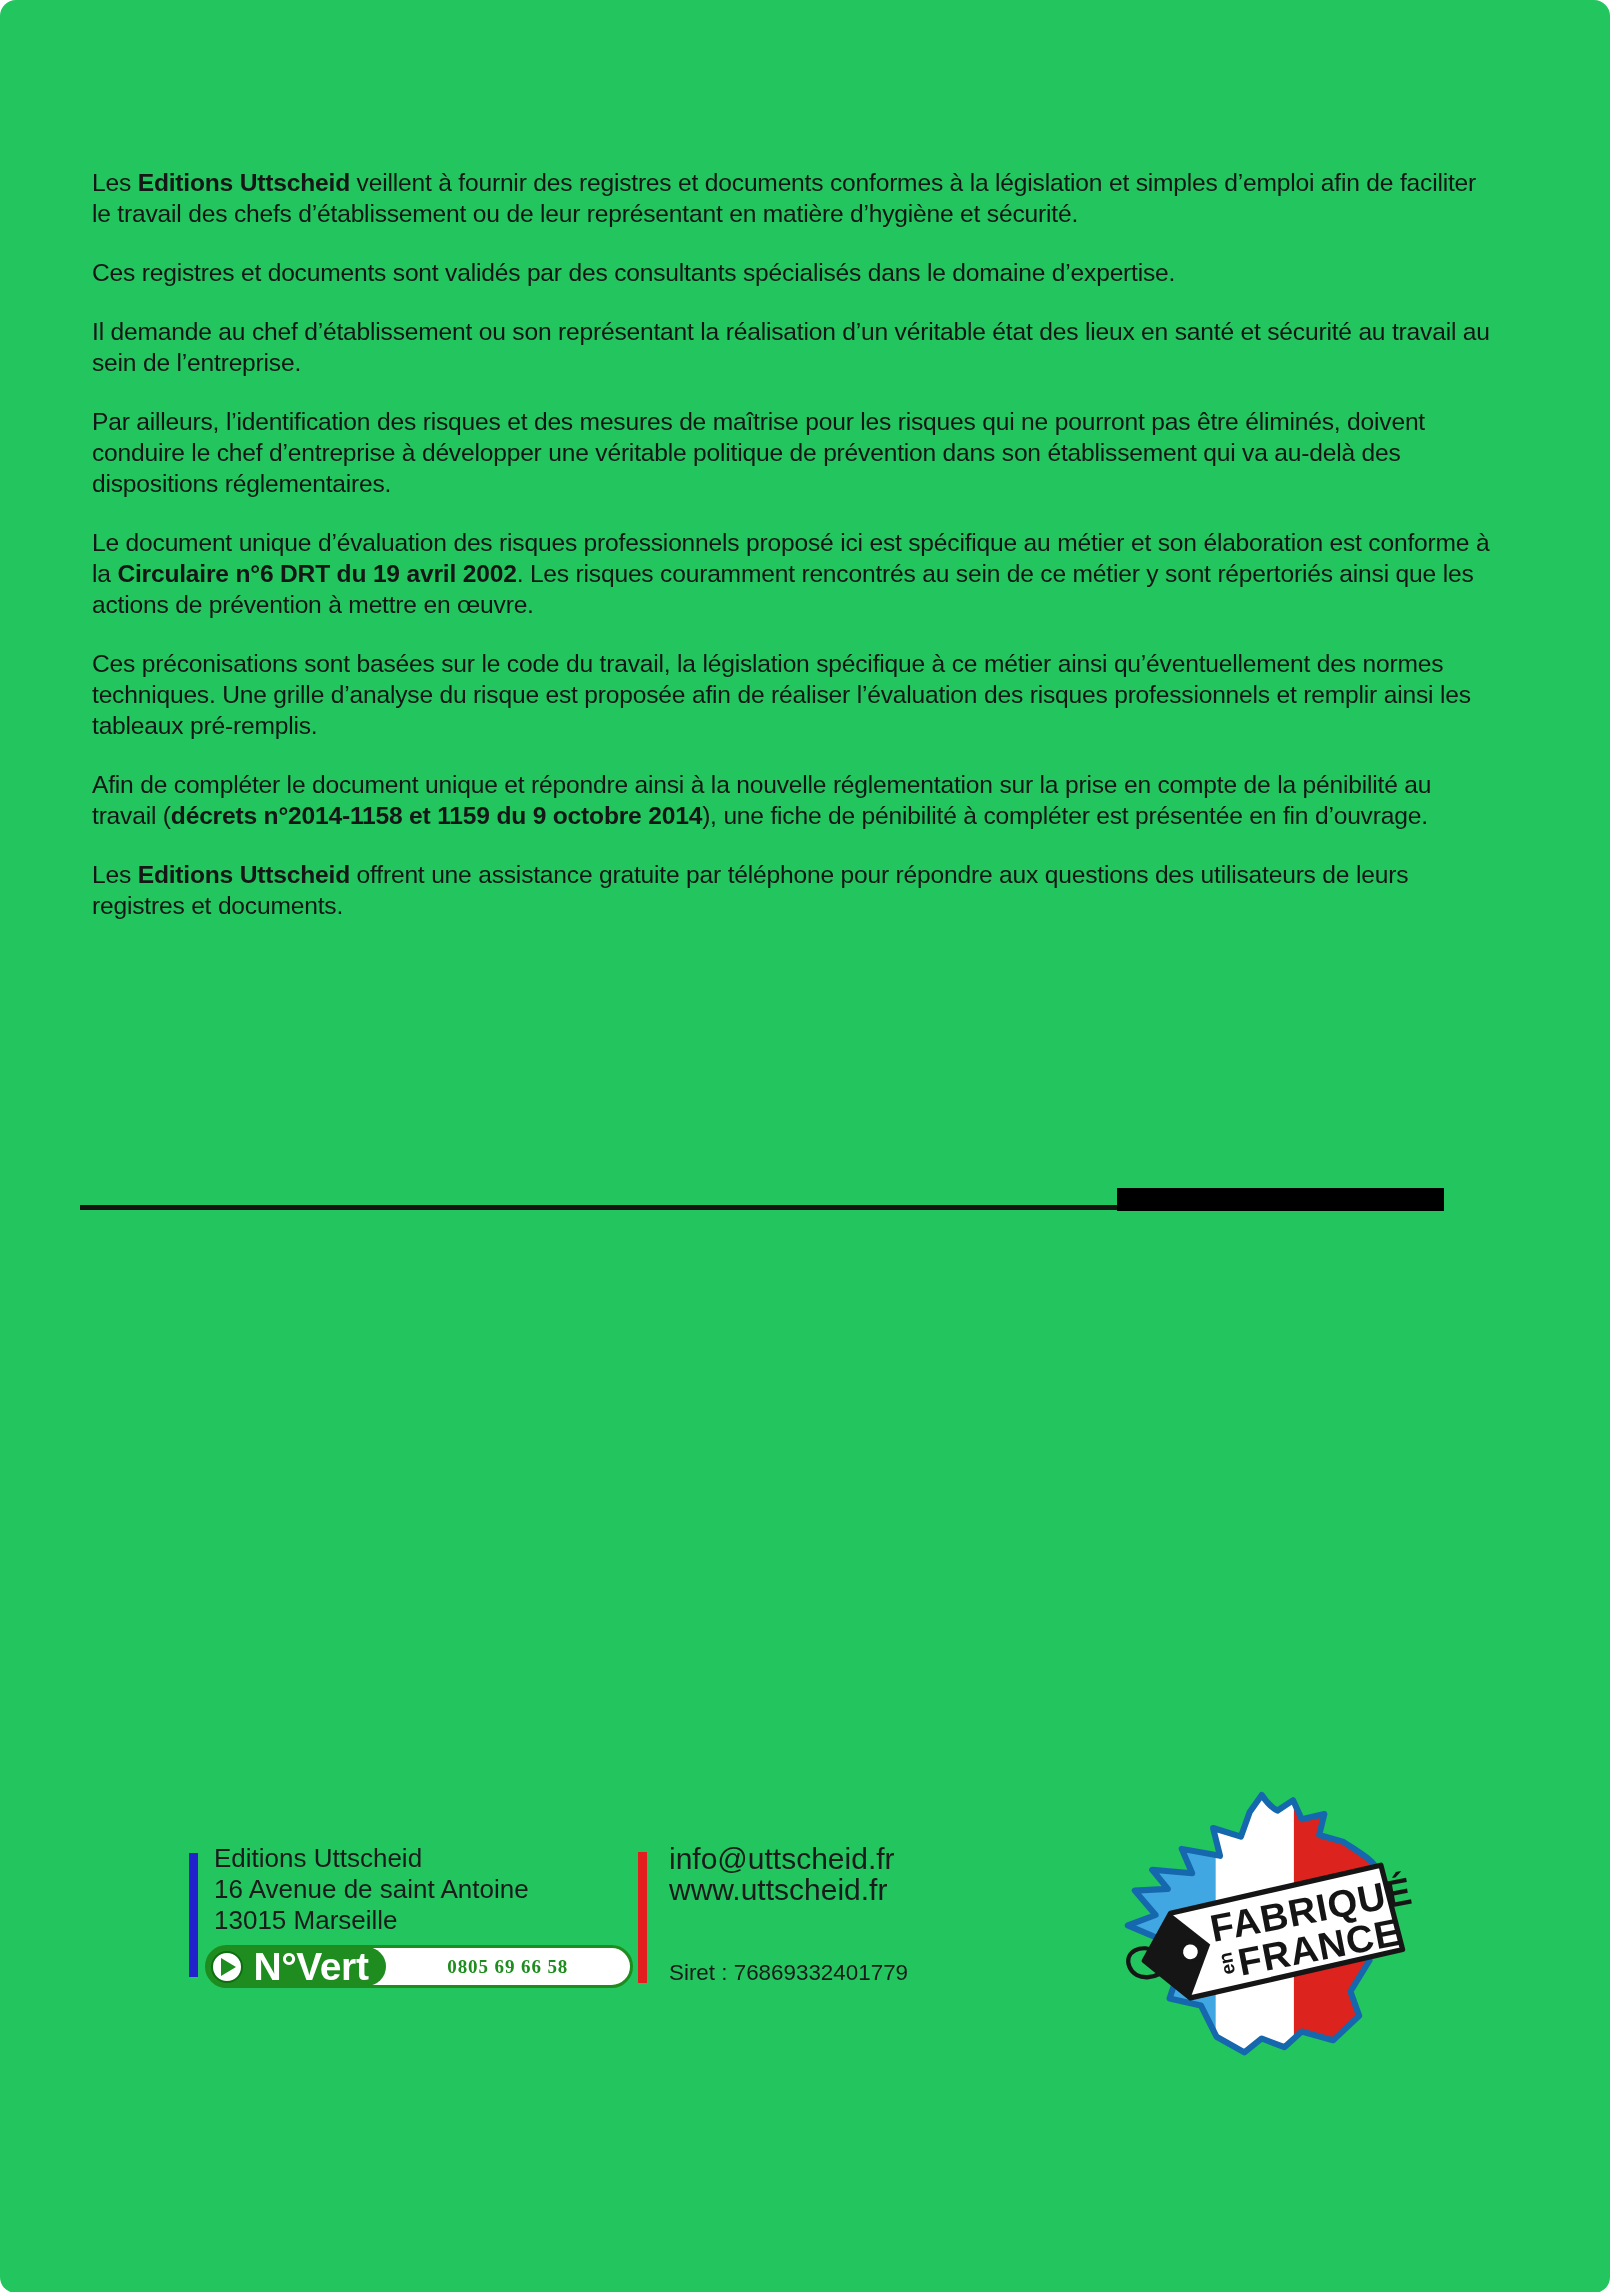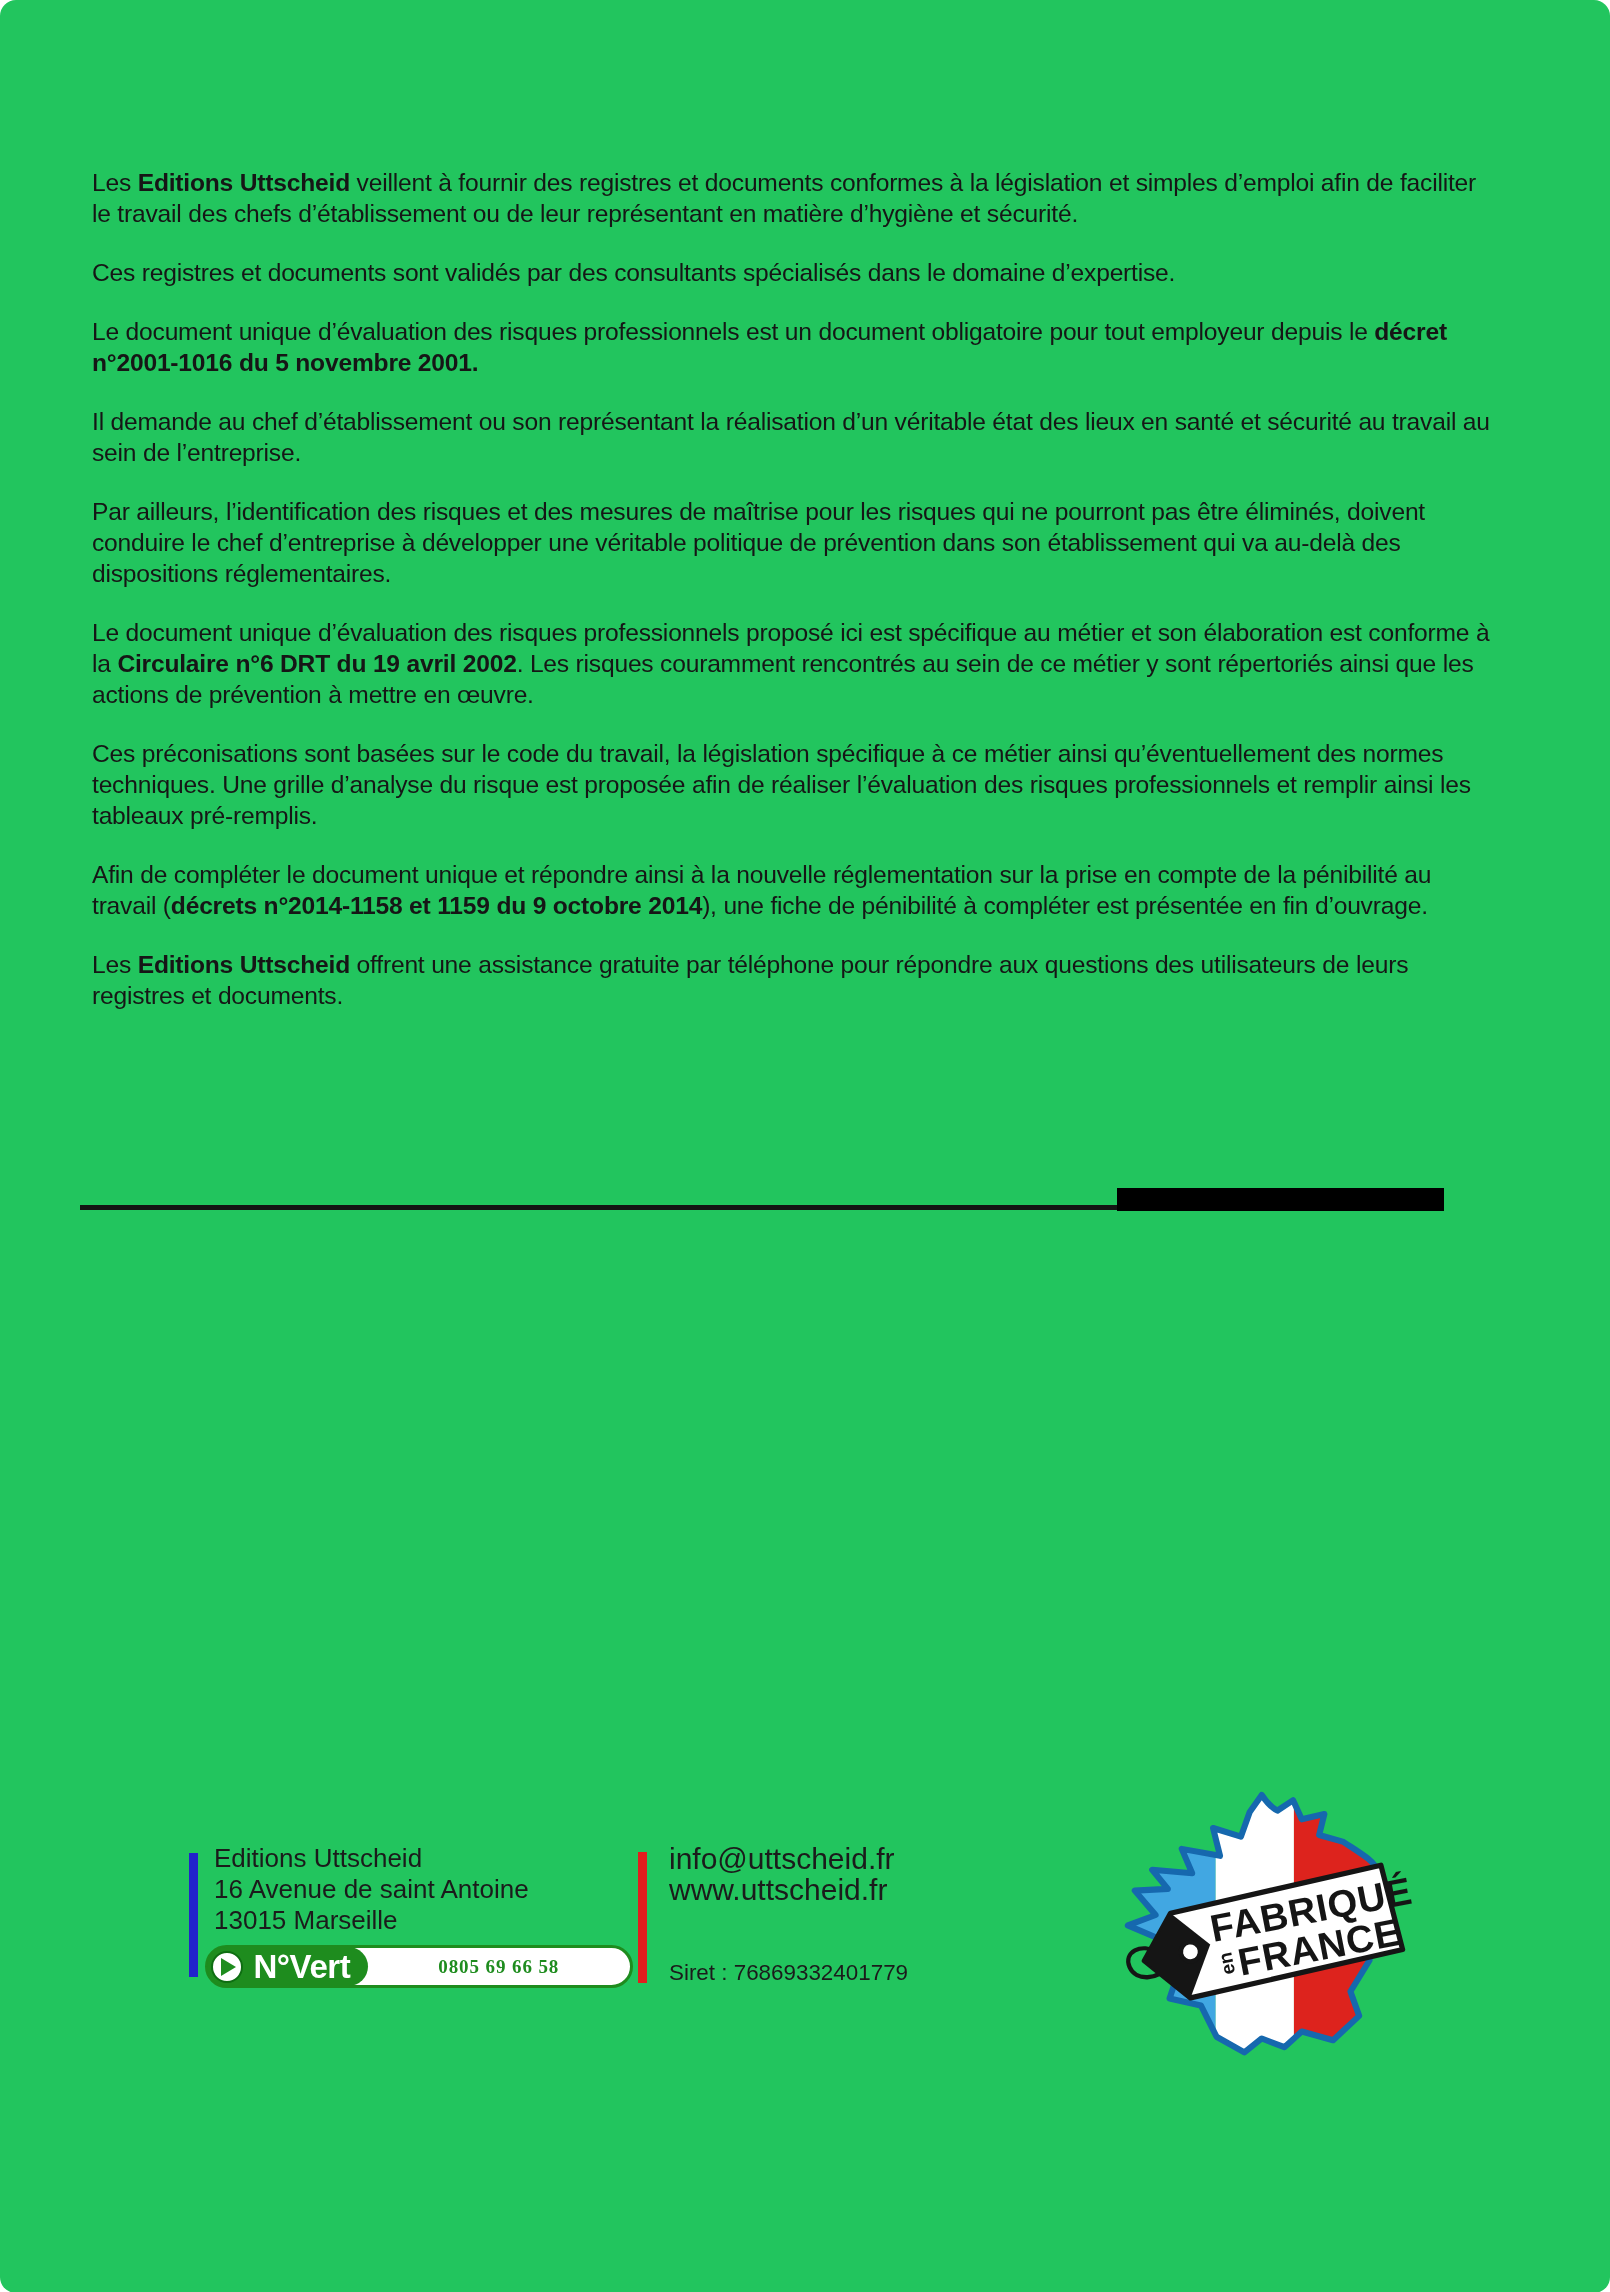--- a/index.html
+++ b/index.html
@@ -70,21 +70,21 @@
     margin-right:10.7px;
   }
   .nvert-tri {
     width:0; height:0;
     border-left:15px solid #1e8c1e;
     border-top:9px solid transparent;
     border-bottom:9px solid transparent;
     margin-left:4.5px;
   }
   .nvert-label {
-    color:#ffffff; font-weight:700; font-size:33px;
+    color:#ffffff; font-weight:700; font-size:39px;
     letter-spacing:-0.4px;
     white-space:nowrap;
   }
   .nvert-right {
     flex:1; display:flex; align-items:center; justify-content:center;
   }
   .nvert-number {
     font-family:"Liberation Serif", serif;
     font-weight:700; font-size:19px; color:#1e8c1e;
     letter-spacing:0.9px; white-space:nowrap;
@@ -97,21 +97,20 @@
   .logo svg { width:100%; height:100%; }
 </style>
 </head>
 <body>
 
 <div class="page">
 
   <div class="body-text">
       <p><span>Les </span><span class="b">Editions Uttscheid</span><span> veillent à fournir des registres et documents conformes à la législation et simples d’emploi afin de faciliter le travail des chefs d’établissement ou de leur représentant en matière d’hygiène et sécurité.</span></p>
       <p><span>Ces registres et documents sont validés par des consultants spécialisés dans le domaine d’expertise.</span></p>
-      <p><span>Le document unique d’évaluation des risques professionnels est un document obligatoire pour tout employeur depuis le </span><span class="b">décret n°2001-1016 du 5 novembre 2001.</span></p>
       <p><span>Il demande au chef d’établissement ou son représentant la réalisation d’un véritable état des lieux en santé et sécurité au travail au sein de l’entreprise.</span></p>
       <p><span>Par ailleurs, l’identification des risques et des mesures de maîtrise pour les risques qui ne pourront pas être éliminés, doivent conduire le chef d’entreprise à développer une véritable politique de prévention dans son établissement qui va au-delà des dispositions réglementaires.</span></p>
       <p><span>Le document unique d’évaluation des risques professionnels proposé ici est spécifique au métier et son élaboration est conforme à la </span><span class="b">Circulaire n°6 DRT du 19 avril 2002</span><span>. Les risques couramment rencontrés au sein de ce métier y sont répertoriés ainsi que les actions de prévention  à mettre en œuvre.</span></p>
       <p><span>Ces préconisations sont basées sur le code du travail, la législation spécifique à ce métier ainsi qu’éventuellement des normes techniques. Une grille d’analyse du risque est proposée afin de réaliser l’évaluation des risques professionnels et remplir ainsi les tableaux pré-remplis.</span></p>
       <p><span>Afin de compléter le document unique et répondre ainsi à la nouvelle réglementation  sur la prise en compte de la pénibilité au travail (</span><span class="b">décrets n°2014-1158 et 1159 du 9 octobre 2014</span><span>), une fiche de pénibilité à compléter est présentée en fin d’ouvrage.</span></p>
       <p><span>Les </span><span class="b">Editions Uttscheid</span><span> offrent une assistance gratuite par téléphone pour répondre aux questions des utilisateurs de leurs registres et documents.</span></p>
     </div>
 
   <div class="divider-line"></div>
   <div class="divider-block"></div>

